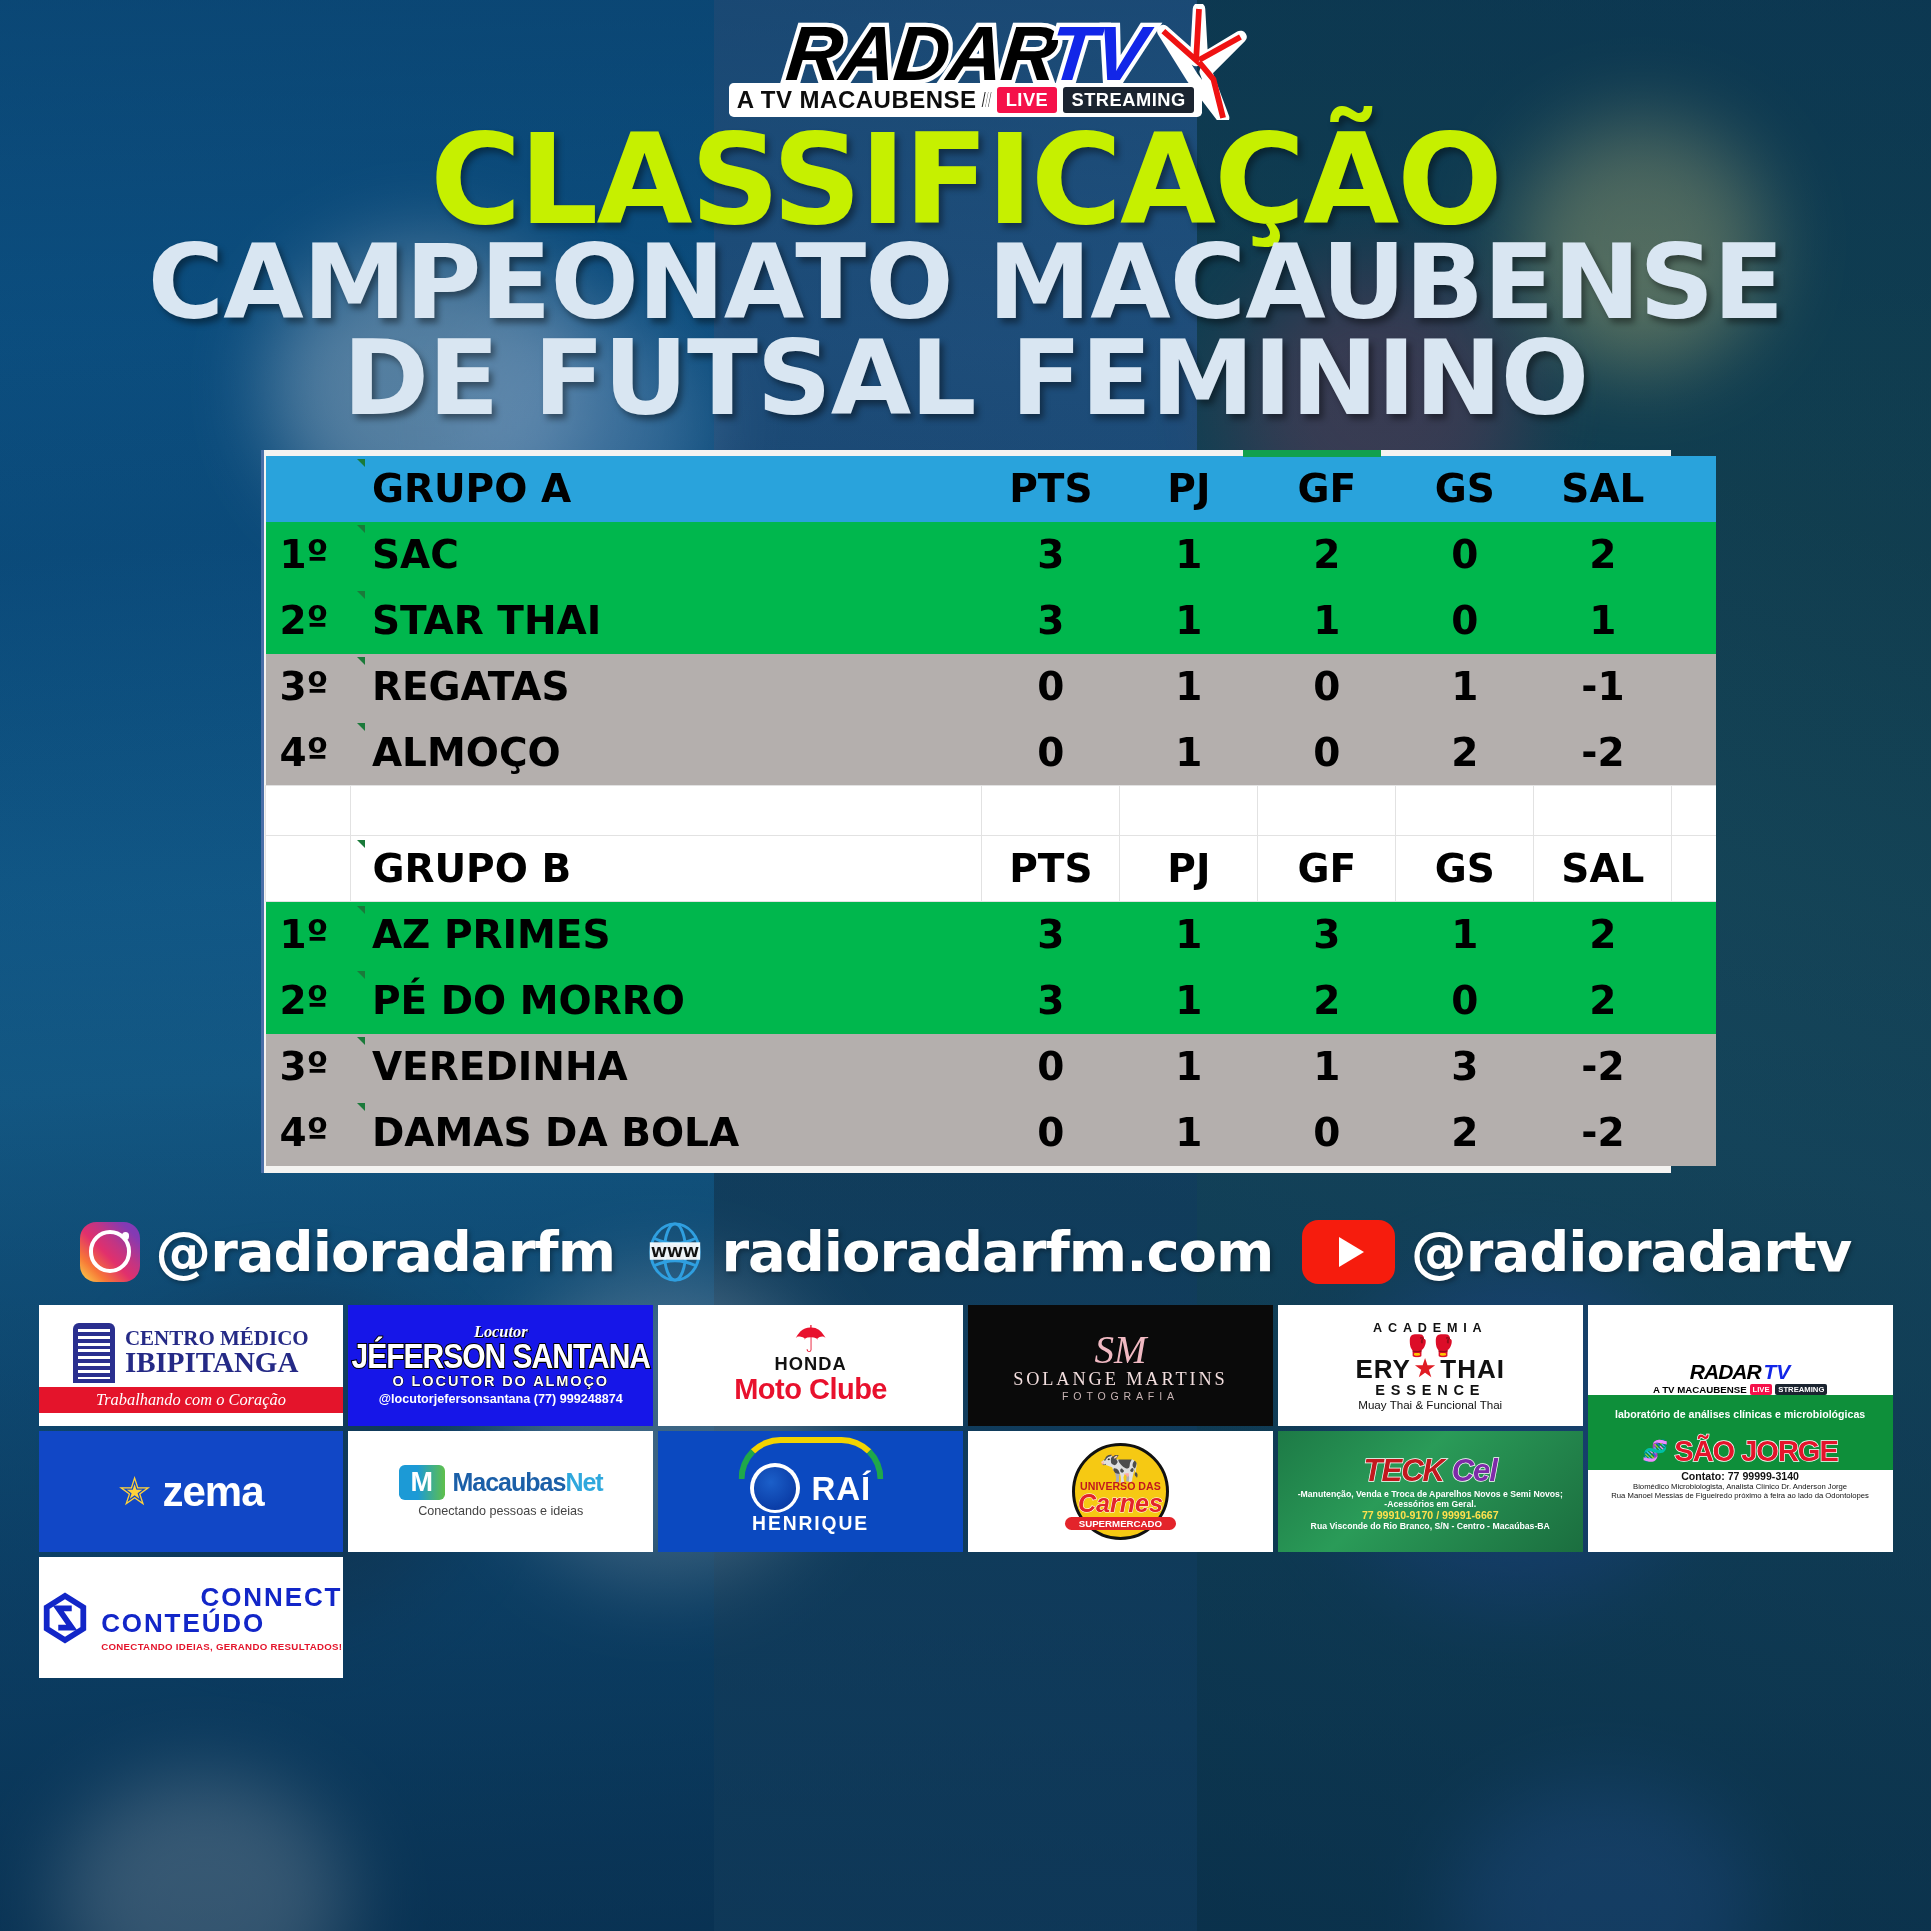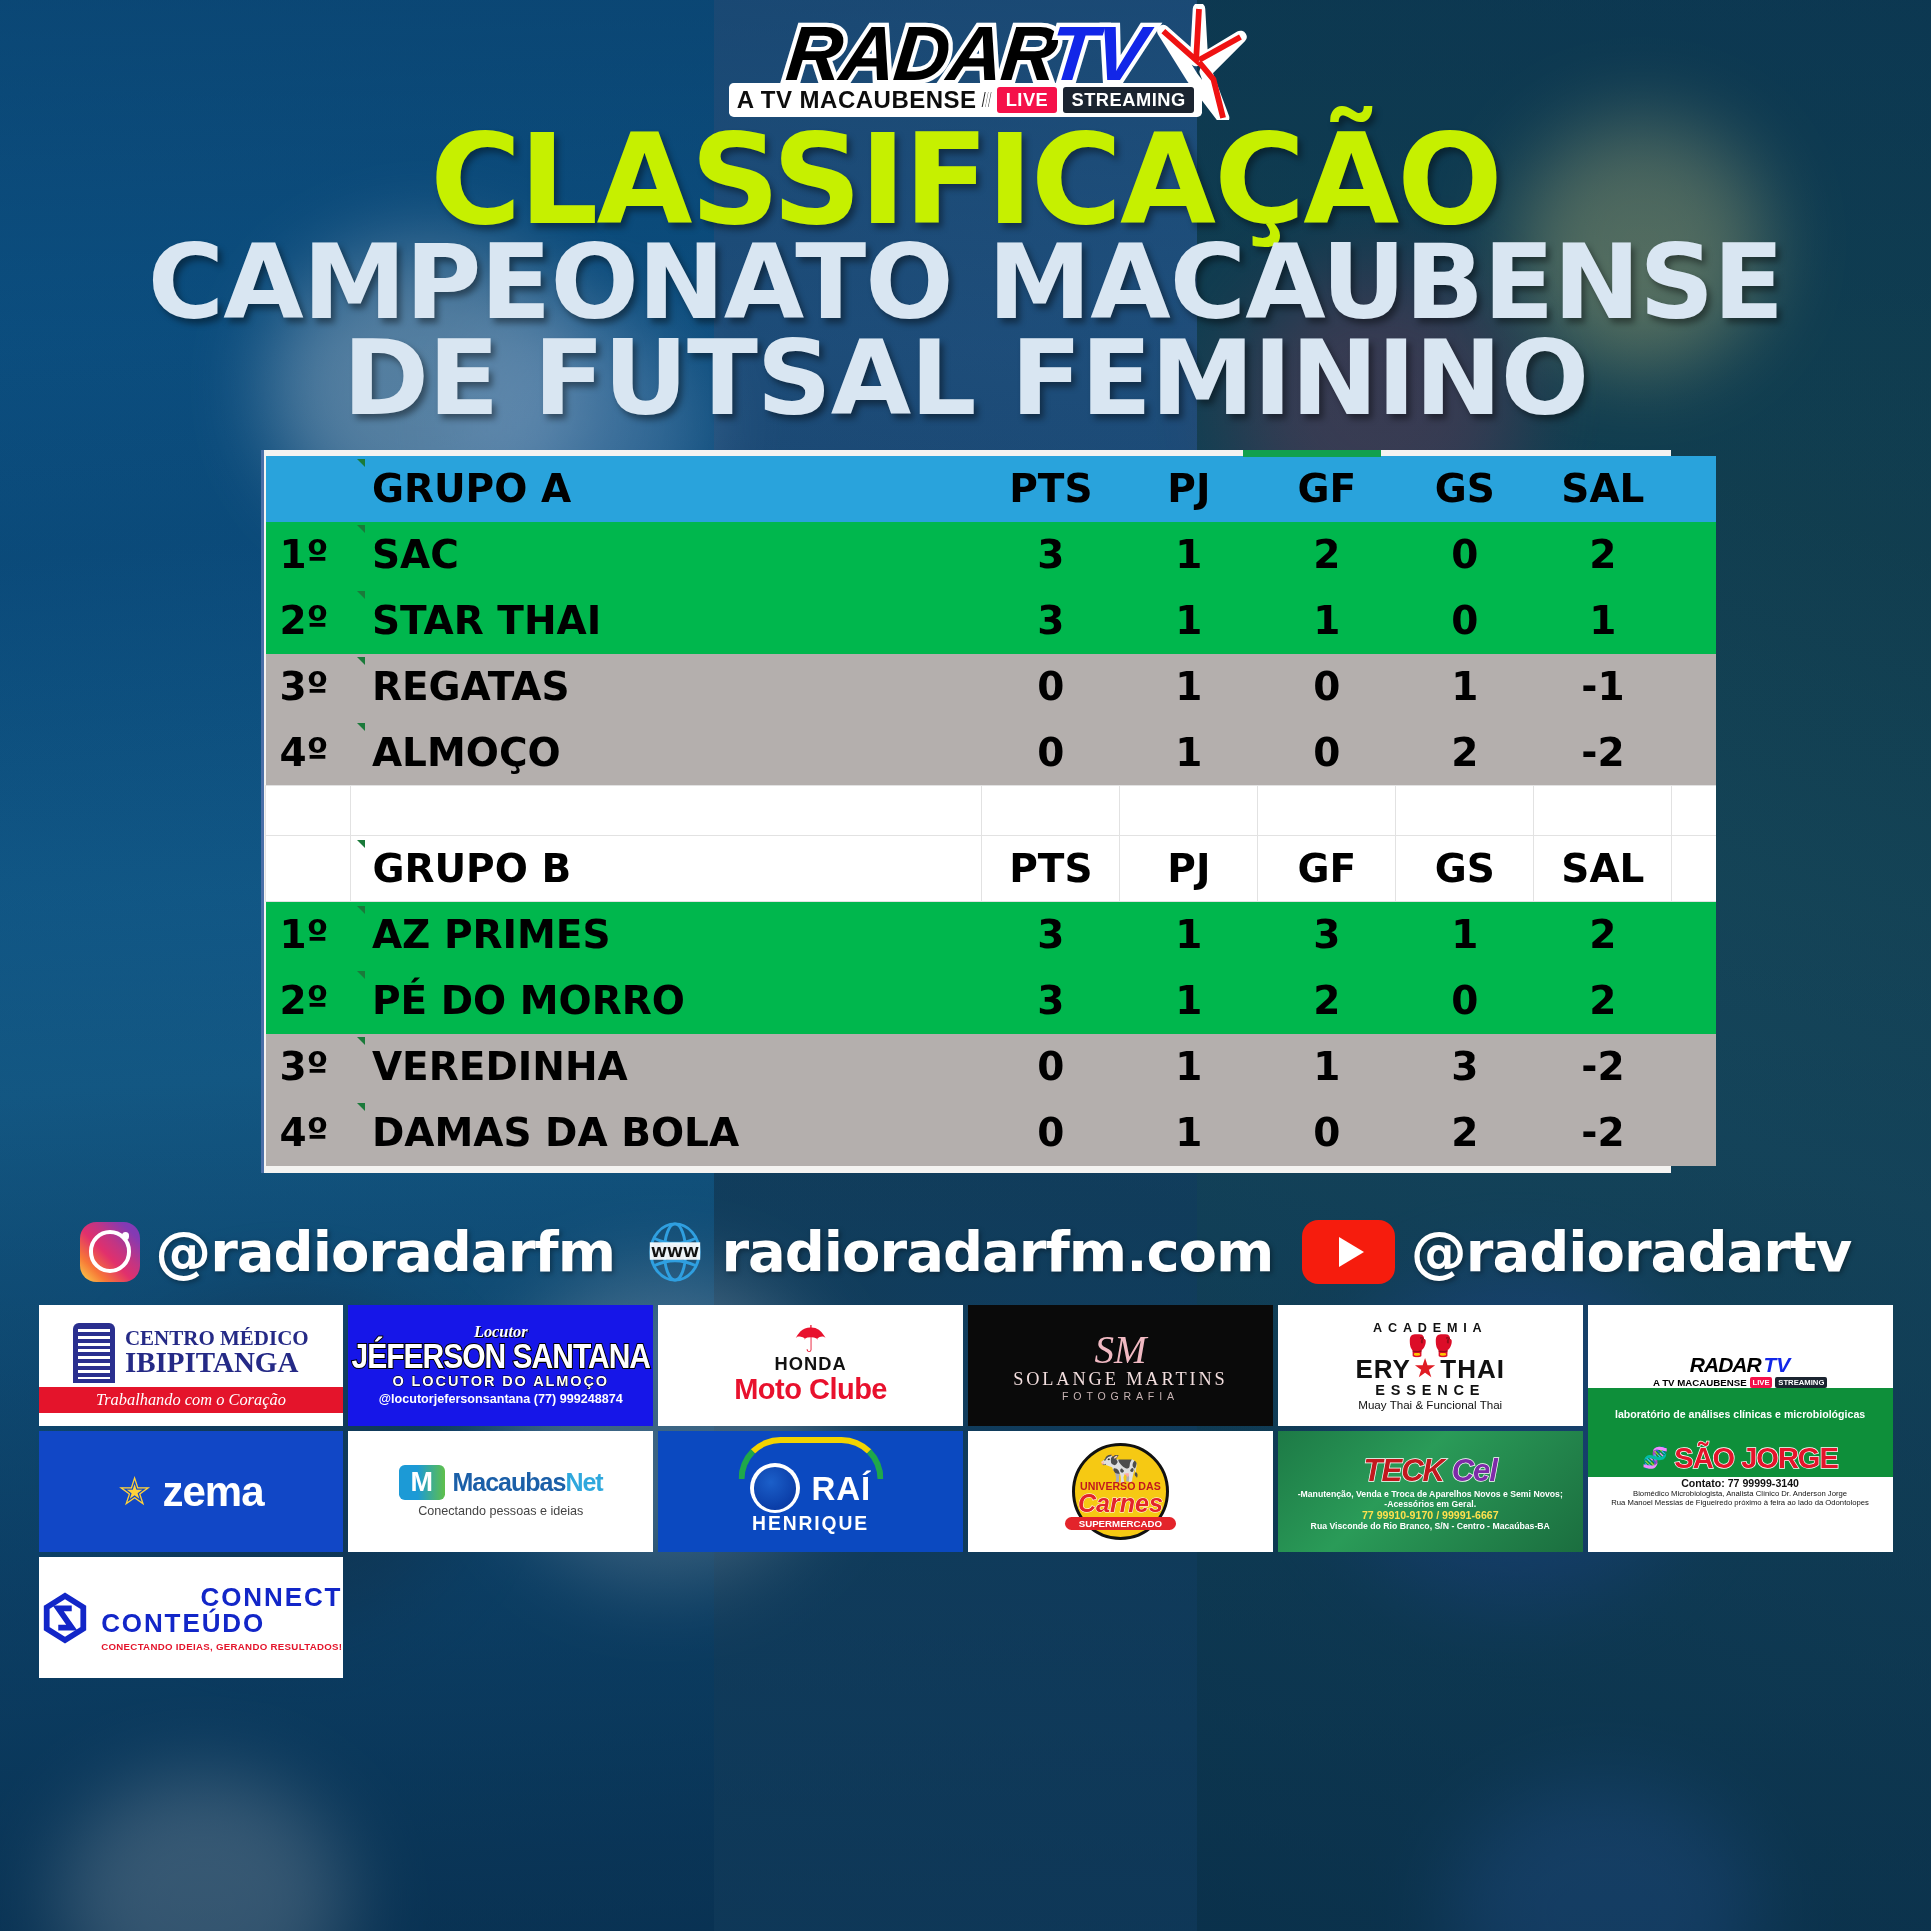--- a/index.html
+++ b/index.html
@@ -149,21 +149,21 @@
 
   .sp-radarlab { background:#fff; padding:0; }
   .rl-top { width:100%; display:flex; align-items:center; justify-content:center; gap:2.9px;
             padding-top:1.9px; }
   .rl-radar { font-size:21px; font-weight:900; color:#000; font-style:italic; letter-spacing:-1px;}
   .rl-tv { font-size:21px; font-weight:900; color:#1226e8; font-style:italic;}
   .rl-sub { font-size:9.7px; font-weight:900; color:#000; }
   .rl-live { background:#f5114a;color:#fff;font-size:7.7px;font-weight:900;padding:1px 2.9px;border-radius:1.9px;}
   .rl-str { background:#1b2430;color:#fff;font-size:7.7px;font-weight:900;padding:1px 2.9px;border-radius:1.9px;}
   .rl-green { width:100%; background:#0e8f3a; color:#fff; font-size:10.6px; font-weight:700;
-              text-align:center; padding:20px 0; }
+              text-align:center; padding:13px 0; }
   .rl-sj { width:100%; background:#0e8f3a; display:flex; align-items:center; justify-content:center;
            gap:5.8px; padding:1.9px 0;}
   .rl-sjt { color:#e4142b; font-size:29px; font-weight:900; -webkit-text-stroke:1.4px #fff;
             paint-order:stroke fill; letter-spacing:-1px;}
   .rl-c1 { font-size:10.6px; font-weight:700; color:#111; }
   .rl-c2 { font-size:7.7px; color:#111; }
 
   .sp-zema { background:#1147c6; flex-direction:row; gap:11.6px; }
   .zm-star { color:#ffd23b; font-size:39px; line-height:1;}
   .zm-t { color:#fff; font-size:42px; font-weight:700; letter-spacing:-1px;}

